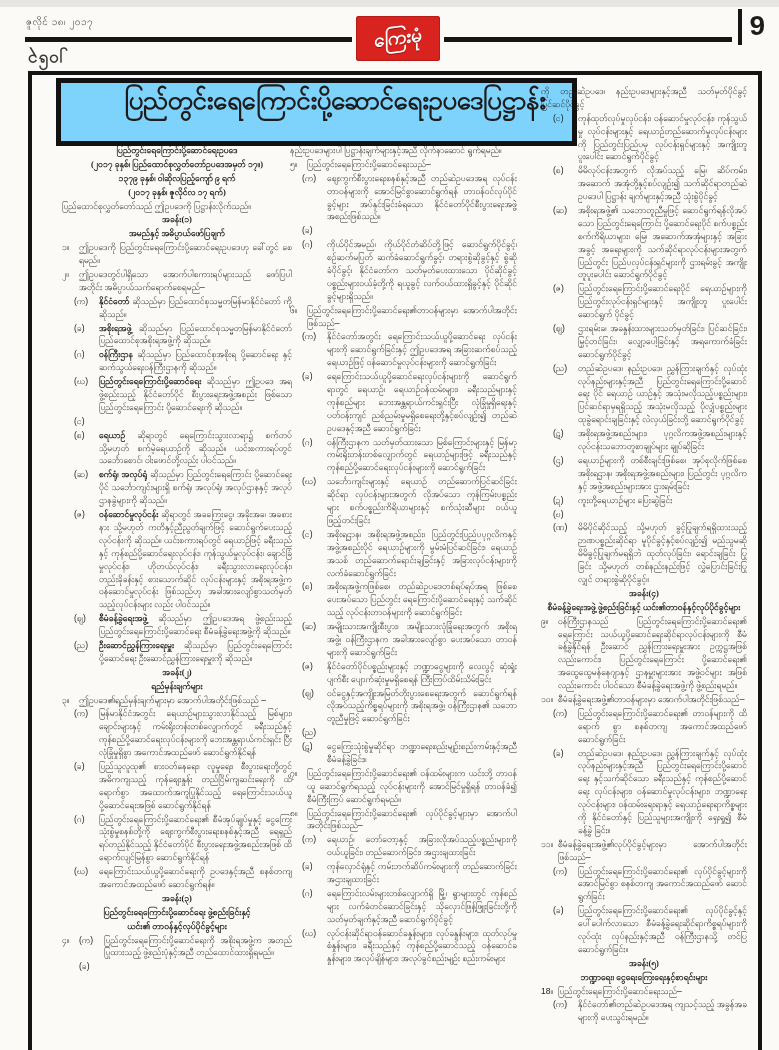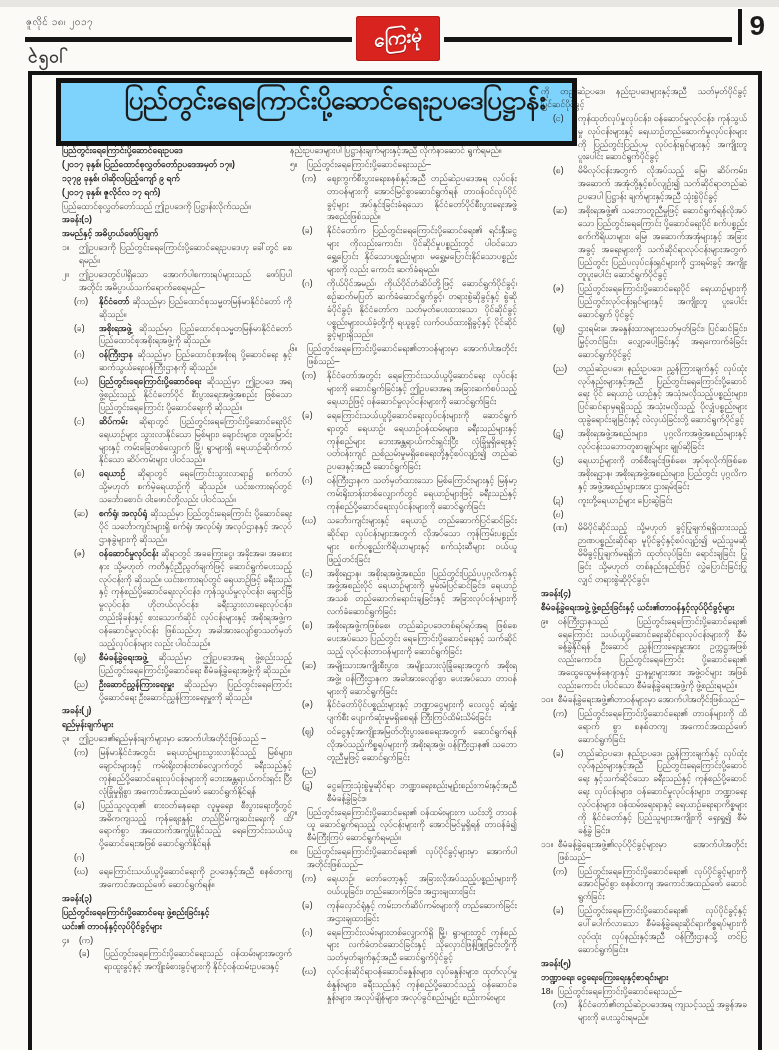--- a/index.html
+++ b/index.html
@@ -25,21 +25,21 @@
             display:flex;justify-content:center;overflow:hidden;background:#7dd3fc;padding-left:37px;}
   .titlebox h1{margin:0;font-size:26px;font-weight:bold;white-space:nowrap;letter-spacing:-.5px;}
 
   
   .col{position:absolute;overflow:hidden;font-size:8.6px;line-height:1.5;}
   #col-0{left:62px;top:137px;width:230px;height:893px;}
   #col-1{left:290px;top:137px;width:227px;height:893px;}
   #col-2{left:541px;top:78px;width:206px;height:952px;}
 
   .blk{margin:0 0 1px 0;}
-  .c{text-align:left;font-weight:bold;}
+  .c{text-align:center;font-weight:bold;font-family:Liberation Serif, serif;}
   .p{text-align:justify;}
   .n{display:flex;}
   .n .num{flex:0 0 17px;}
   .n .txt{flex:1;text-align:justify;}
   .i{display:flex;padding-left:12px;}
   .i .lbl{flex:0 0 25px;}
   .i .txt{flex:1;text-align:justify;}
   .ni{display:flex;}
   .ni .num{flex:0 0 17px;}
   .ni .lbl{flex:0 0 25px;}
@@ -96,21 +96,20 @@
       <div class="blk i">
         <span class="lbl">(ဂ)</span>
         <span class="txt"><span class="lead">ဝန်ကြီးဌာန </span>ဆိုသည်မှာ ပြည်ထောင်စုအစိုးရ ပို့ဆောင်ရေး နှင့် ဆက်သွယ်ရေးဝန်ကြီးဌာနကို ဆိုသည်။</span>
       </div>
       <div class="blk i">
         <span class="lbl">(ဃ)</span>
         <span class="txt"><span class="lead">ပြည်တွင်းရေကြောင်းပို့ဆောင်ရေး </span>ဆိုသည်မှာ ဤဥပဒေ အရဖွဲ့စည်းသည့် နိုင်ငံတော်ပိုင် စီးပွားရေးအဖွဲ့အစည်း ဖြစ်သော ပြည်တွင်းရေကြောင်း ပို့ဆောင်ရေးကို ဆိုသည်။</span>
       </div>
       <div class="blk i">
         <span class="lbl">(င)</span>
-        <span class="txt"><span class="lead">ဆိပ်ကမ်း </span>ဆိုရာတွင် ပြည်တွင်းရေကြောင်းပို့ဆောင်ရေးပိုင် ရေယာဉ်များ သွားလာနိုင်သော မြစ်များ၊ ချောင်းများ၊ တူးမြောင်းများနှင့် ကမ်းခြေတစ်လျှောက် မြို့၊ ရွာများရှိ ရေယာဉ်ဆိုက်ကပ်နိုင်သော ဆိပ်ကမ်းများ ပါဝင်သည်။</span>
       </div>
       <div class="blk i">
         <span class="lbl">(စ)</span>
         <span class="txt"><span class="lead">ရေယာဉ် </span>ဆိုရာတွင် ရေကြောင်းသွားလာရာ၌ စက်တပ် သို့မဟုတ် စက်မဲ့ရေယာဉ်ကို ဆိုသည်။ ယင်းစကားရပ်တွင် သင်္ဘောစောင်၊ ဝါးဖောင်တို့လည်း ပါဝင်သည်။</span>
       </div>
       <div class="blk i">
         <span class="lbl">(ဆ)</span>
         <span class="txt"><span class="lead">စက်ရုံ၊ အလုပ်ရုံ </span>ဆိုသည်မှာ ပြည်တွင်းရေကြောင်း ပို့ဆောင်ရေးပိုင် သင်္ဘောကျင်းများရှိ စက်ရုံ၊ အလုပ်ရုံ၊ အလုပ်ဌာနနှင့် အလုပ်ဌာနခွဲများကို ဆိုသည်။</span>
       </div>
       <div class="blk i">
@@ -134,51 +133,51 @@
       <div class="blk i">
         <span class="lbl">(က)</span>
         <span class="txt">မြန်မာနိုင်ငံအတွင်း ရေယာဉ်များသွားလာနိုင်သည့် မြစ်များ၊ ချောင်းများနှင့် ကမ်းရိုးတန်းတစ်လျှောက်တွင် ခရီးသည်နှင့် ကုန်စည်ပို့ဆောင်ရေးလုပ်ငန်းများကို ဘေးအန္တရာယ်ကင်းရှင်း ပြီး လုံခြုံမှုရှိစွာ အကောင်အထည်ဖော် ဆောင်ရွက်နိုင်ရန်</span>
       </div>
       <div class="blk i">
         <span class="lbl">(ခ)</span>
         <span class="txt">ပြည်သူလူထု၏ စားဝတ်နေရေး၊ လူမှုရေး၊ စီးပွားရေးတို့တွင် အဓိကကျသည့် ကုန်စျေးနှုန်း တည်ငြိမ်ကျဆင်းရေးကို ထိရောက်စွာ အထောက်အကူပြုနိုင်သည့် ရေကြောင်းသယ်ယူ ပို့ဆောင်ရေးအဖြစ် ဆောင်ရွက်နိုင်ရန်</span>
       </div>
       <div class="blk i">
         <span class="lbl">(ဂ)</span>
+        <span class="txt">ပြည်တွင်းရေကြောင်းပို့ဆောင်ရေး၏ စီမံအုပ်ချုပ်မှုနှင့် ငွေကြေး သုံးစွဲမှုစနစ်တို့ကို စျေးကွက်စီးပွားရေးစနစ်နှင့်အညီ ရေရှည် ရပ်တည်နိုင်သည့် နိုင်ငံတော်ပိုင် စီးပွားရေးအဖွဲ့အစည်းအဖြစ် ထိရောက်လျင်မြန်စွာ ဆောင်ရွက်နိုင်ရန်</span>
       </div>
       <div class="blk i">
         <span class="lbl">(ဃ)</span>
         <span class="txt">ရေကြောင်းသယ်ယူပို့ဆောင်ရေးကို ဥပဒေနှင့်အညီ စနစ်တကျ အကောင်အထည်ဖော် ဆောင်ရွက်ရန်။</span>
       </div>
       <div class="blk c">အခန်း(၃)</div>
       <div class="blk c">ပြည်တွင်းရေကြောင်းပို့ဆောင်ရေး ဖွဲ့စည်းခြင်းနှင့်</div>
       <div class="blk c">ယင်း၏ တာဝန်နှင့်လုပ်ပိုင်ခွင့်များ</div>
       <div class="blk ni">
         <span class="num">၄။</span>
         <span class="lbl">(က)</span>
+        <span class="txt">ပြည်တွင်းရေကြောင်းပို့ဆောင်ရေးကို အစိုးရအဖွဲ့က အတည် ပြုထားသည့် ဖွဲ့စည်းပုံနှင့်အညီ တည်ထောင်ထားရှိရမည်။</span>
       </div>
       <div class="blk ni">
         <span class="num"></span>
         <span class="lbl">(ခ)</span>
-        <span class="txt">ပြည်တွင်းရေကြောင်းပို့ဆောင်ရေးသည် ဝန်ထမ်းများအတွက် ရာထူးခွင့်နှင့် အကျိုးခံစားခွင့်များကို နိုင်ငံ့ဝန်ထမ်းဥပဒေနှင့်</span>
       </div>
     </div>
   <div class="col" id="col-1">
       <div class="blk p">နည်းဥပဒေများပါ ပြဋ္ဌာန်းချက်များနှင့်အညီ လိုက်နာဆောင် ရွက်ရမည်။</div>
       <div class="blk n">
         <span class="num">၅။</span>
         <span class="txt">ပြည်တွင်းရေကြောင်းပို့ဆောင်ရေးသည်–</span>
       </div>
       <div class="blk i">
         <span class="lbl">(က)</span>
         <span class="txt">စျေးကွက်စီးပွားရေးစနစ်နှင့်အညီ တည်ဆဲဥပဒေအရ လုပ်ငန်း တာဝန်များကို အောင်မြင်စွာဆောင်ရွက်ရန် တာဝန်ဝင်လုပ်ပိုင် ခွင့်များ အပ်နှင်းခြင်းခံရသော နိုင်ငံတော်ပိုင်စီးပွားရေးအဖွဲ့ အစည်းဖြစ်သည်။</span>
       </div>
       <div class="blk i">
         <span class="lbl">(ခ)</span>
-        <span class="txt">နိုင်ငံတော်က ပြည်တွင်းရေကြောင်းပို့ဆောင်ရေး၏ ရင်းနှီးငွေများ ကိုလည်းကောင်း၊ ပိုင်ဆိုင်မှုပစ္စည်းတွင် ပါဝင်သောရွှေ့ပြောင်း နိုင်သောပစ္စည်းများ၊ မရွှေ့မပြောင်းနိုင်သောပစ္စည်းများကို လည်း ကောင်း ဆက်ခံရမည်။</span>
       </div>
       <div class="blk i">
         <span class="lbl">(ဂ)</span>
         <span class="txt">ကိုယ်ပိုင်အမည်၊ ကိုယ်ပိုင်တံဆိပ်တို့ဖြင့် ဆောင်ရွက်ပိုင်ခွင့်၊ စဉ်ဆက်မပြတ် ဆက်ခံဆောင်ရွက်ခွင့်၊ တရားစွဲဆိုခွင့်နှင့် စွဲဆို ခံပိုင်ခွင့်၊ နိုင်ငံတော်က သတ်မှတ်ပေးထားသော ပိုင်ဆိုင်ခွင့် ပစ္စည်းများ၀ယ်ခံ့တို့ကို ရယူခွင့် လက်ဝယ်ထားရှိခွင့်နှင့် ပိုင်ဆိုင် ခွင့်များရှိသည်။</span>
       </div>
       <div class="blk n">
         <span class="num">၆။</span>
         <span class="txt">ပြည်တွင်းရေကြောင်းပို့ဆောင်ရေး၏တာဝန်များမှာ အောက်ပါအတိုင်း ဖြစ်သည်–</span>
       </div>
       <div class="blk i">

